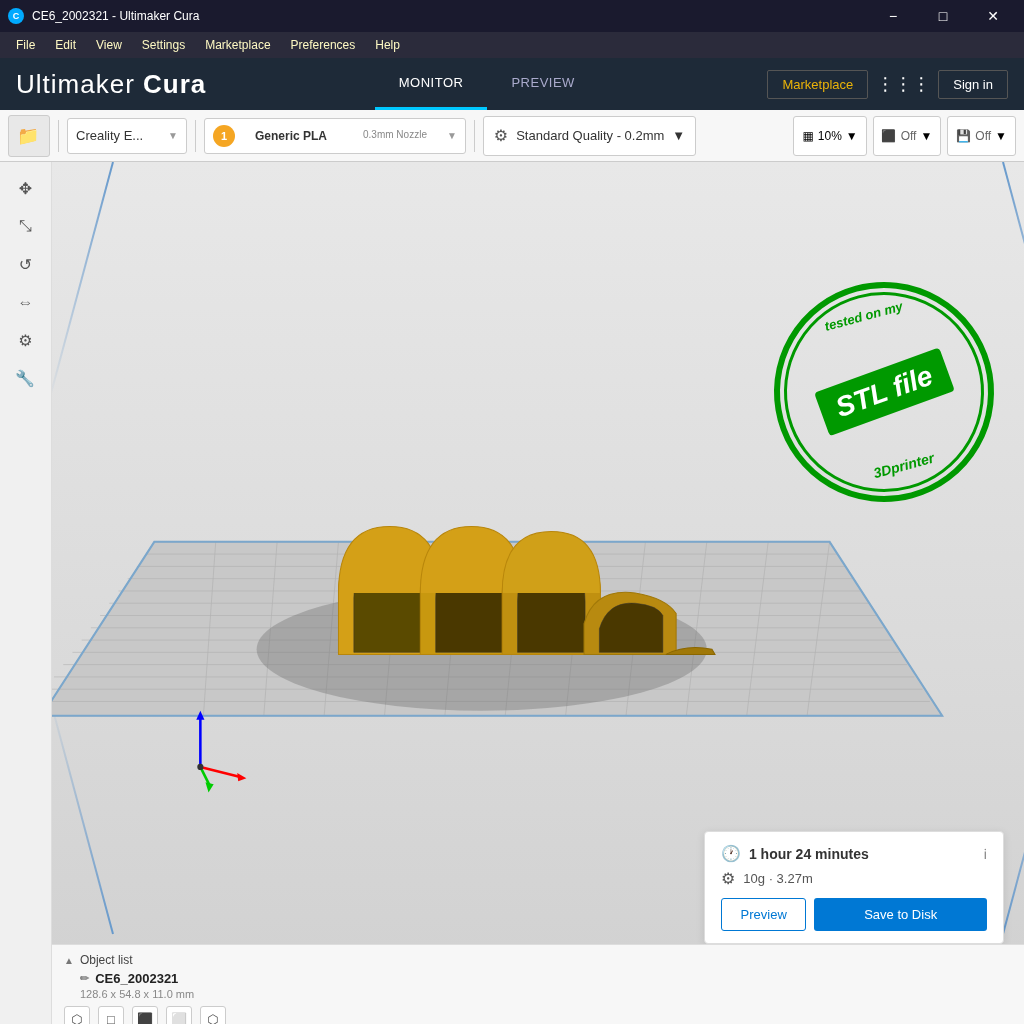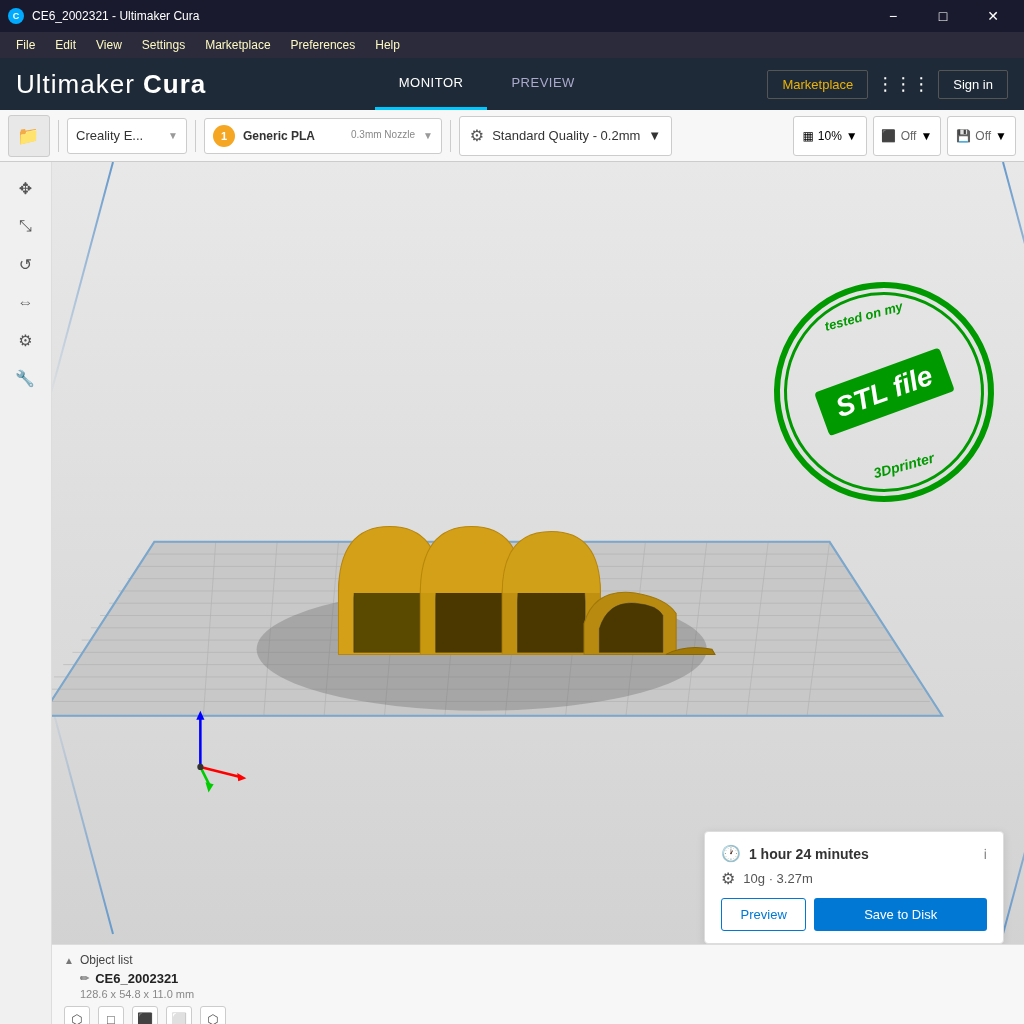--- a/index.html
+++ b/index.html
@@ -118,21 +118,21 @@
     .toolbar-separator { width: 1px; height: 32px; background: #ccc; margin: 0 4px; }
     .toolbar-select {
       display: flex;
       align-items: center;
       background: #fff;
       border: 1px solid #ccc;
       border-radius: 3px;
       padding: 4px 8px;
       cursor: pointer;
       height: 36px;
-      gap: 8px;
+      gap: 20px;
       font-size: 13px;
       color: #333;
       min-width: 120px;
     }
     .toolbar-select .arrow { color: #999; font-size: 10px; margin-left: auto; }
     .nozzle-badge {
       background: #f5a623;
       color: #fff;
       border-radius: 50%;
       width: 22px;

